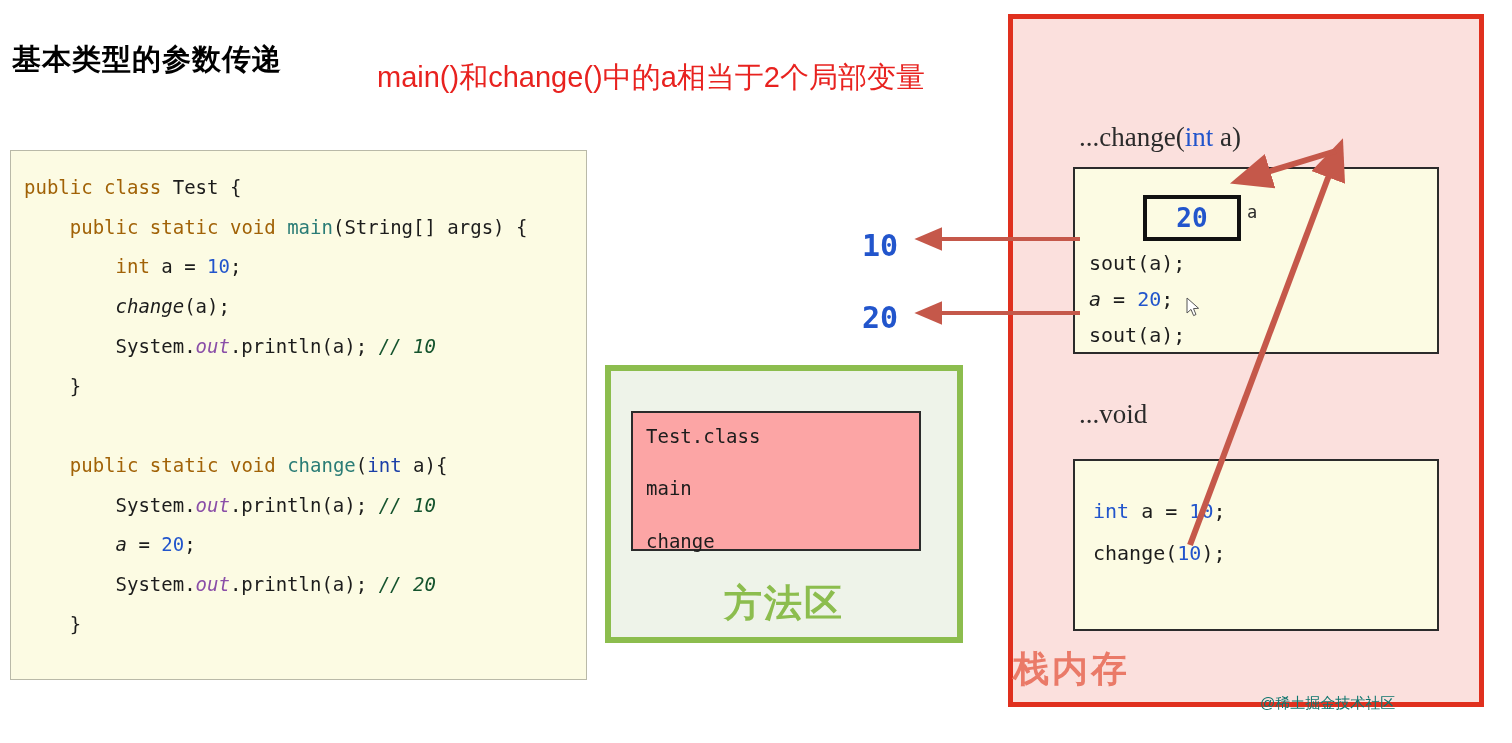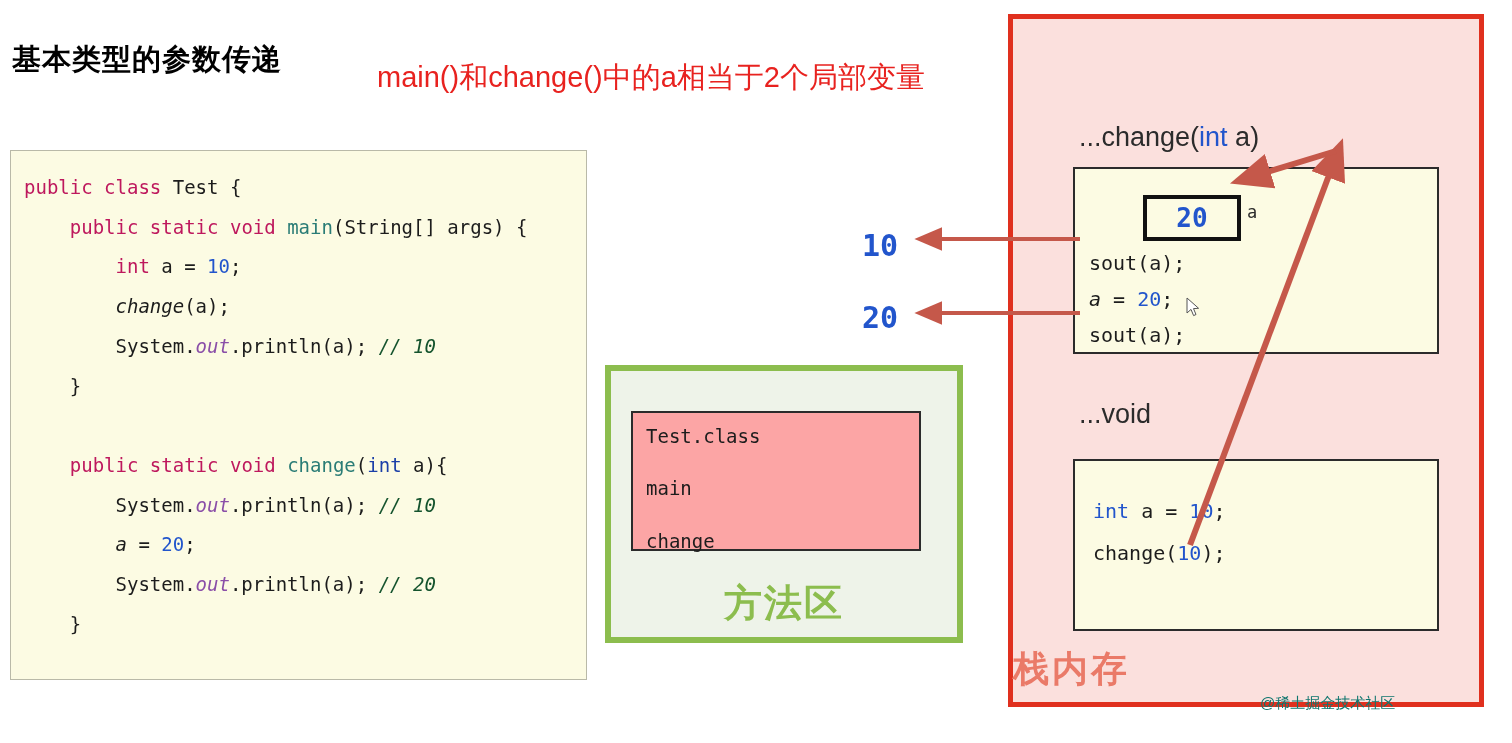--- a/index.html
+++ b/index.html
@@ -58,21 +58,21 @@
   .code-lines {
     position: absolute;
     left: 13px;
     top: 17px;
     font-family: "DejaVu Sans Mono", monospace;
     font-size: 19px;
     line-height: 39.7px;
     color: #1c1c1c;
     white-space: pre;
   }
-  .kw      { color: #be185d; }
+  .kw      { color: #a16207; }
   .kw2     { color: #1b3fa8; }
   .mth     { color: #2a7c76; }
   .num     { color: #2255cc; }
   .cmt     { color: #14532d; font-style: italic; }
   .fld     { color: #8a4fa8; font-style: italic; }
   .ital    { font-style: italic; }
 
   
   .method-area {
     position: absolute;
@@ -125,21 +125,21 @@
     left: 1008px;
     top: 14px;
     width: 476px;
     height: 693px;
     background: #fbe0dd;
     border: 5px solid #e0301e;
     box-sizing: border-box;
   }
   .frame-header {
     position: absolute;
-    font-family: Liberation Sans, sans-serif;
+    font-family: Liberation Serif, serif;
     font-size: 27px;
     color: #2b2b2b;
     white-space: pre;
   }
   .frame-header.change-hdr { left: 66px; top: 103px; }
   .frame-header.main-hdr   { left: 66px; top: 380px; }
 
   .frame-box {
     position: absolute;
     background: #fcfbe3;

